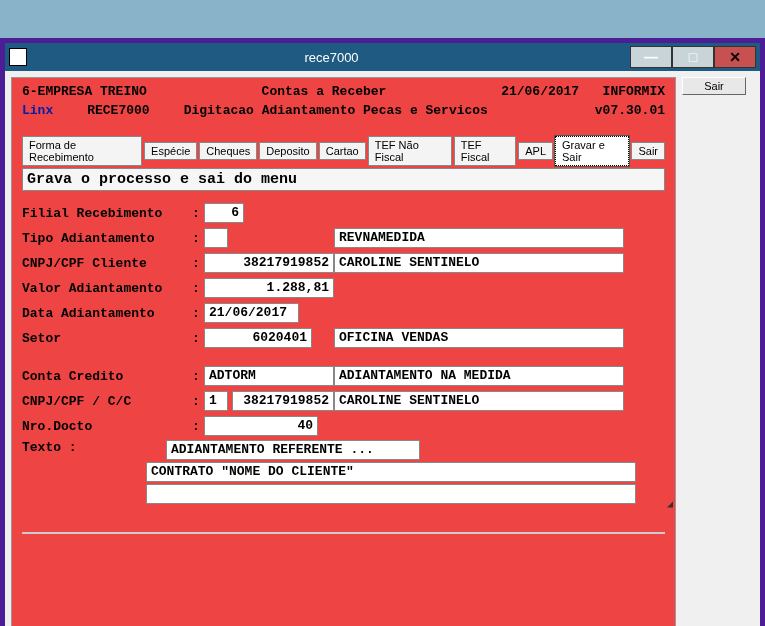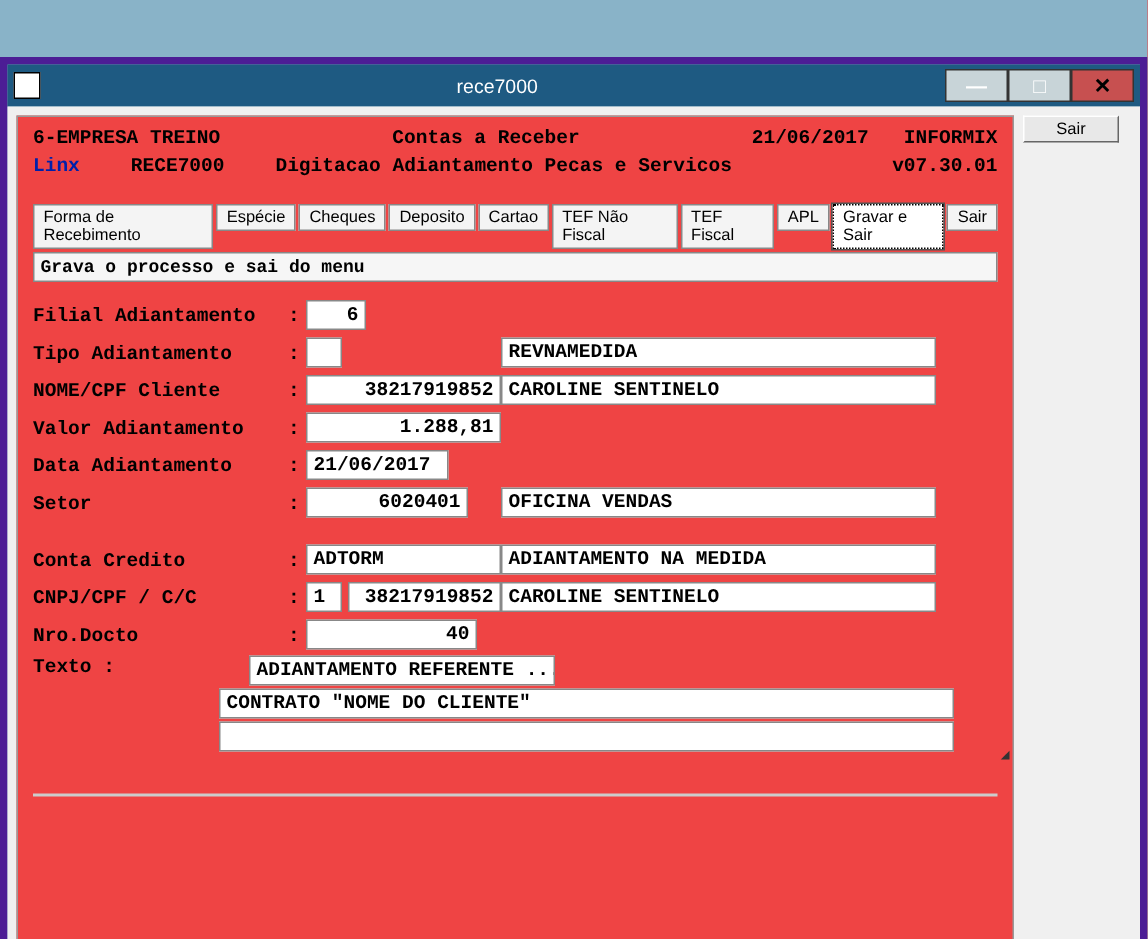--- a/index.html
+++ b/index.html
@@ -90,42 +90,42 @@
       display: flex;
       gap: 34px;
       font-weight: bold;
       font-size: 13px;
       margin-bottom: 18px;
     }
     .hdr2 .blue { color: #0020aa; }
     .tabstrip {
       display: flex;
       gap: 2px;
-      align-items: flex-start;
+      align-items: center;
       font-family: Arial, sans-serif;
       font-size: 11px;
       margin-bottom: 2px;
     }
     .tab {
       border: 1px solid #888;
       background: #f4f4f4;
       padding: 2px 6px;
       cursor: pointer;
     }
     .tab.active {
       border: 1px dotted #000;
       outline: 1px solid #555;
       background: #fff;
     }
     .helptext {
       border: 1px solid #888;
       background: #f6f6f6;
       font-weight: bold;
       padding: 2px 4px;
-      font-size: 12px;
+      font-size: 15px;
       margin-bottom: 12px;
     }
     .form-grid {
       display: grid;
       grid-template-columns: 170px 12px 130px 290px;
       row-gap: 5px;
       align-items: center;
       font-weight: bold;
       font-size: 13px;
     }
@@ -214,31 +214,31 @@
         <div class="tab">TEF Fiscal</div>
         <div class="tab">APL</div>
         <div class="tab active">Gravar e Sair</div>
         <div class="tab">Sair</div>
       </div>
 
       <div class="helptext">Grava o processo e sai do menu</div>
 
       <div class="form-grid">
 
-        <span class="lbl">Filial Adiantamento</span>
+        <span class="lbl">Filial Recebimento</span>
         <span class="colon">:</span>
         <span class="inp r" style="width:40px;justify-self:start">6</span>
         <span></span>
 
         <span class="lbl">Tipo  Adiantamento </span>
         <span class="colon">:</span>
         <span class="inp" style="width:24px;justify-self:start"></span>
         <span class="disp">REVNAMEDIDA</span>
 
-        <span class="lbl">NOME/CPF Cliente   </span>
+        <span class="lbl">CNPJ/CPF Cliente   </span>
         <span class="colon">:</span>
         <span class="inp r">38217919852</span>
         <span class="disp">CAROLINE SENTINELO</span>
 
         <span class="lbl">Valor Adiantamento </span>
         <span class="colon">:</span>
         <span class="inp r">1.288,81</span>
         <span></span>
 
         <span class="lbl">Data  Adiantamento </span>
@@ -267,21 +267,21 @@
         <span class="disp">CAROLINE SENTINELO</span>
 
         <span class="lbl">Nro.Docto          </span>
         <span class="colon">:</span>
         <span class="inp r" style="width:114px;justify-self:start">40</span>
         <span></span>
       </div>
 
       <div class="texto-row">
         <span>Texto :</span>
-        <span class="inp" style="width:204px">ADIANTAMENTO REFERENTE ...</span>
+        <span class="inp" style="width:254px">ADIANTAMENTO REFERENTE ...</span>
       </div>
       <div class="texto-stack">
         <div class="inp">CONTRATO "NOME DO CLIENTE"</div>
         <div class="inp"></div>
       </div>
 
       <div class="bottom-rule"></div>
       <div class="window-edge-marker">◢</div>
     </div>
 

